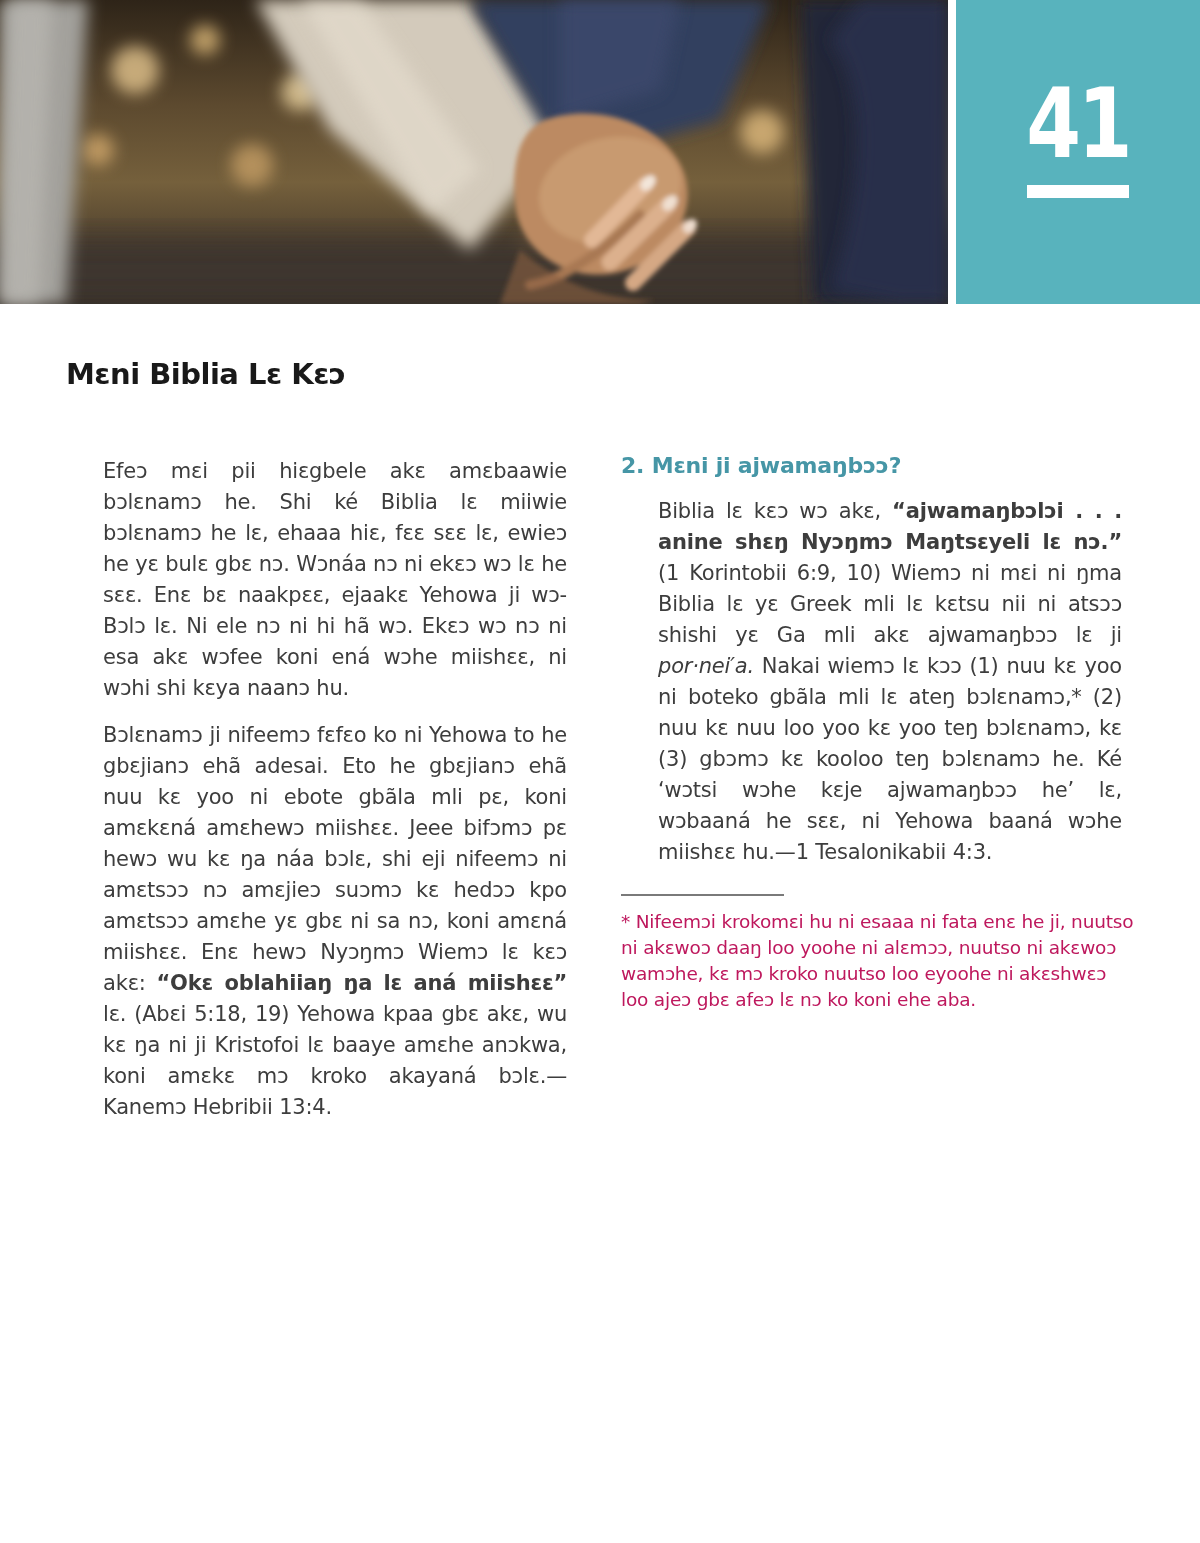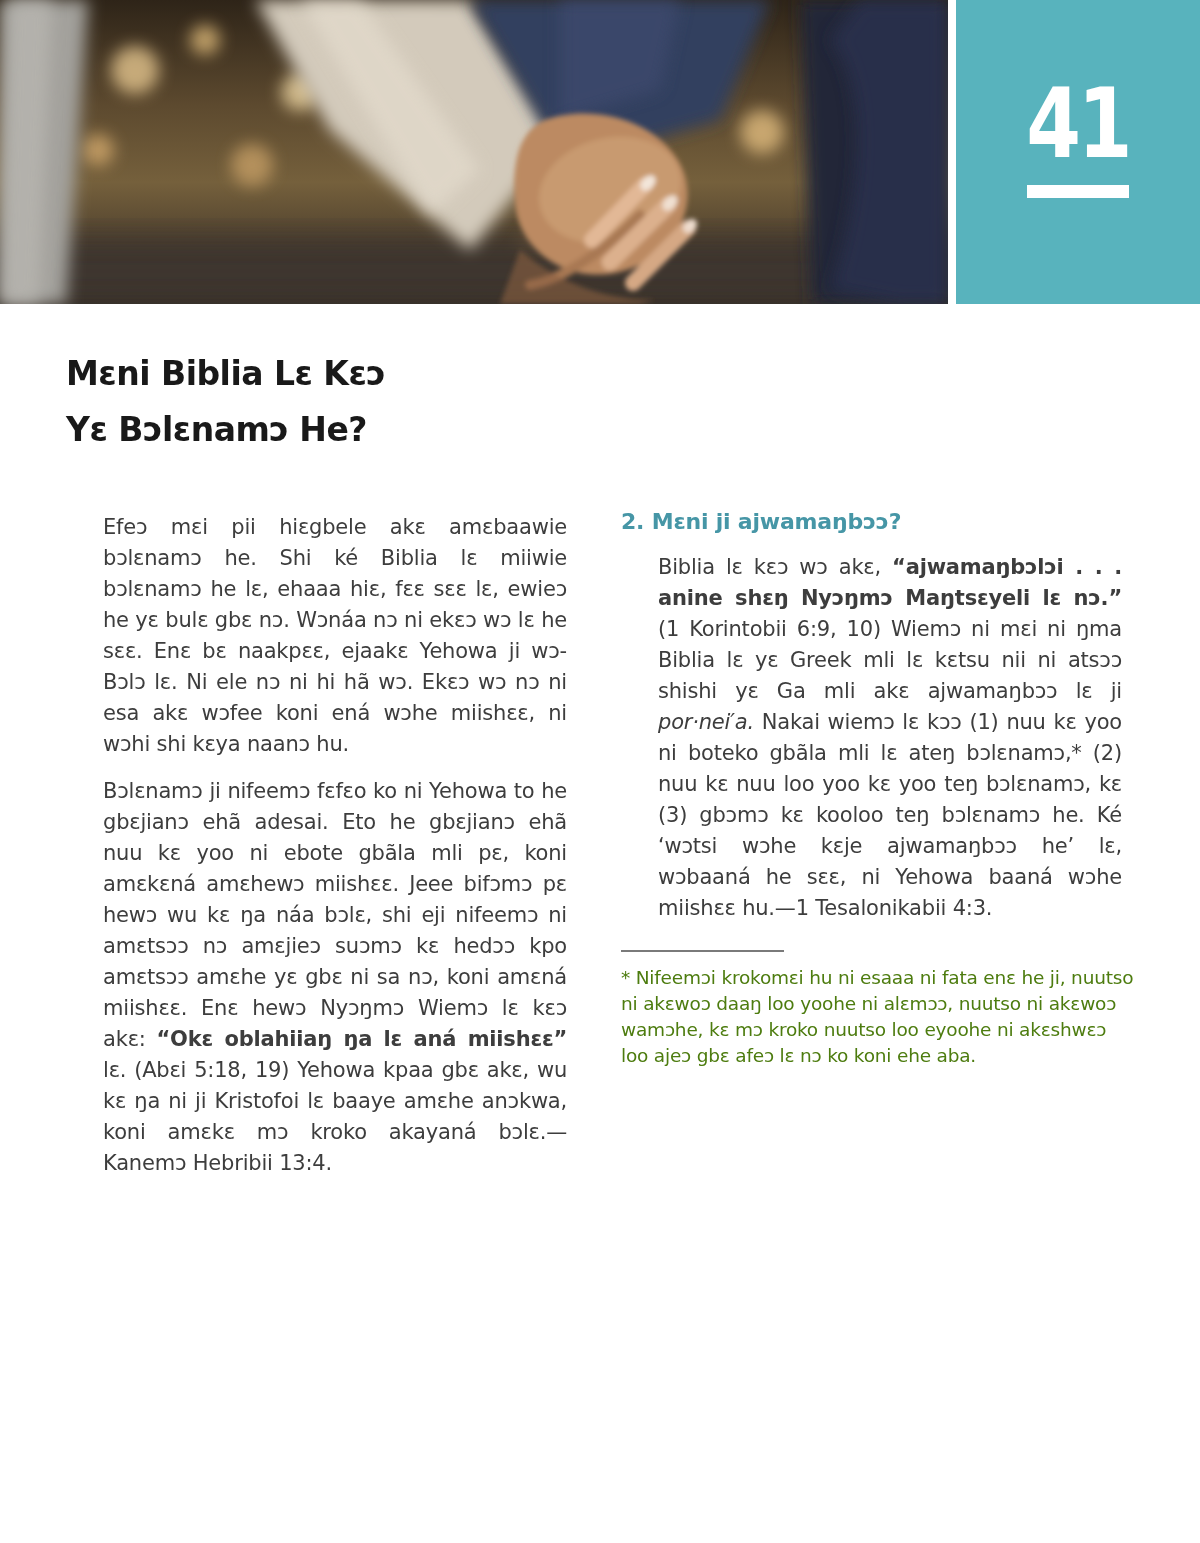--- a/index.html
+++ b/index.html
@@ -22,21 +22,21 @@
   }
   .lesson-number {
     margin-top: 76px; font-size: 96px; line-height: 1; font-weight: 700; color: #fff;
     transform: scaleX(.82); letter-spacing: -4px;
   }
   .lesson-underline { margin-top: 13px; width: 102px; height: 13px; background: #fff; }
 
   
   .content { position: absolute; left: 0; top: 304px; width: 1200px; }
   .page-title {
-    margin: 42px 0 0 66px; font-size: 33px; line-height: 56px; font-weight: 700;
+    margin: 42px 0 0 66px; font-size: 29px; line-height: 56px; font-weight: 700;
     color: #191919; letter-spacing: -0.5px;
   }
   .columns { display: flex; gap: 38px; margin: 38px 0 0 66px; }
   .column { width: 517px; padding-left: 21px; }
 
   .section-heading {
     margin: 15px 0 9px -21px; font-size: 22px; line-height: 28px; font-weight: 700;
     color: #4696a6; letter-spacing: -0.2px;
   }
   .section-heading.first { margin-top: 12px; }
@@ -44,21 +44,21 @@
   .body-par {
     margin: 16px; font-size: 21px; line-height: 31px; color: #3d3d3d;
     text-align: justify; letter-spacing: -0.2px;
   }
   .body-par .b { font-weight: 700; }
   .body-par .i { font-style: italic; }
 
   .footnote-rule { margin: 26px 0 0 -21px; width: 163px; height: 2px; background: #7a7a7a; }
   .footnote {
     margin: 13px 0 0 -21px; font-size: 18.5px; line-height: 26px;
-    color: #4d7c0f; letter-spacing: -0.2px; text-align: left;
+    color: #be185d; letter-spacing: -0.2px; text-align: left;
   }
 </style>
 </head>
 <body>
 
 <div class="page">
 
   <div class="hero">
     <div class="hero-photo">
       <svg width="948" height="304" viewBox="0 0 948 304" preserveAspectRatio="none">
@@ -123,21 +123,21 @@
       </svg>
     </div>
 
     <div class="lesson-badge">
       <div class="lesson-number">41</div>
       <div class="lesson-underline"></div>
     </div>
   </div>
 
   <div class="content">
-    <h1 class="page-title"><span>Mɛni Biblia Lɛ Kɛɔ</span><br><span>Yɛ Bɔlɛnamɔ He?</span></h1>
+    <h1 class="page-title"><span>Mɛni Biblia Lɛ Kɛɔ</span><br></h1>
 
     <div class="columns">
 
       <div class="column">
         <p class="body-par"><span>Efeɔ mɛi pii hiɛgbele akɛ amɛbaawie bɔlɛnamɔ he. Shi ké Biblia lɛ miiwie bɔlɛnamɔ he lɛ, ehaaa hiɛ, fɛɛ sɛɛ lɛ, ewieɔ he yɛ bulɛ gbɛ nɔ. Wɔnáa nɔ ni ekɛɔ wɔ lɛ he sɛɛ. Enɛ bɛ naakpɛɛ, ejaakɛ Yehowa ji wɔ-Bɔlɔ lɛ. Ni ele nɔ ni hi hã wɔ. Ekɛɔ wɔ nɔ ni esa akɛ wɔfee koni ená wɔhe miishɛɛ, ni wɔhi shi kɛya naanɔ hu.</span></p>
         <p class="body-par"><span>Bɔlɛnamɔ ji nifeemɔ fɛfɛo ko ni Yehowa to he gbɛjianɔ ehã adesai. Eto he gbɛjianɔ ehã nuu kɛ yoo ni ebote gbãla mli pɛ, koni amɛkɛná amɛhewɔ miishɛɛ. Jeee bifɔmɔ pɛ hewɔ wu kɛ ŋa náa bɔlɛ, shi eji nifeemɔ ni amɛtsɔɔ nɔ amɛjieɔ suɔmɔ kɛ hedɔɔ kpo amɛtsɔɔ amɛhe yɛ gbɛ ni sa nɔ, koni amɛná miishɛɛ. Enɛ hewɔ Nyɔŋmɔ Wiemɔ lɛ kɛɔ akɛ: </span><span class="b">“Okɛ oblahiiaŋ ŋa lɛ aná miishɛɛ”</span><span> lɛ. (Abɛi 5:18, 19) Yehowa kpaa gbɛ akɛ, wu kɛ ŋa ni ji Kristofoi lɛ baaye amɛhe anɔkwa, koni amɛkɛ mɔ kroko akayaná bɔlɛ.—Kanemɔ Hebribii 13:4.</span></p>
       </div>
 
       <div class="column">
         <h2 class="section-heading first">2. Mɛni ji ajwamaŋbɔɔ?</h2>

